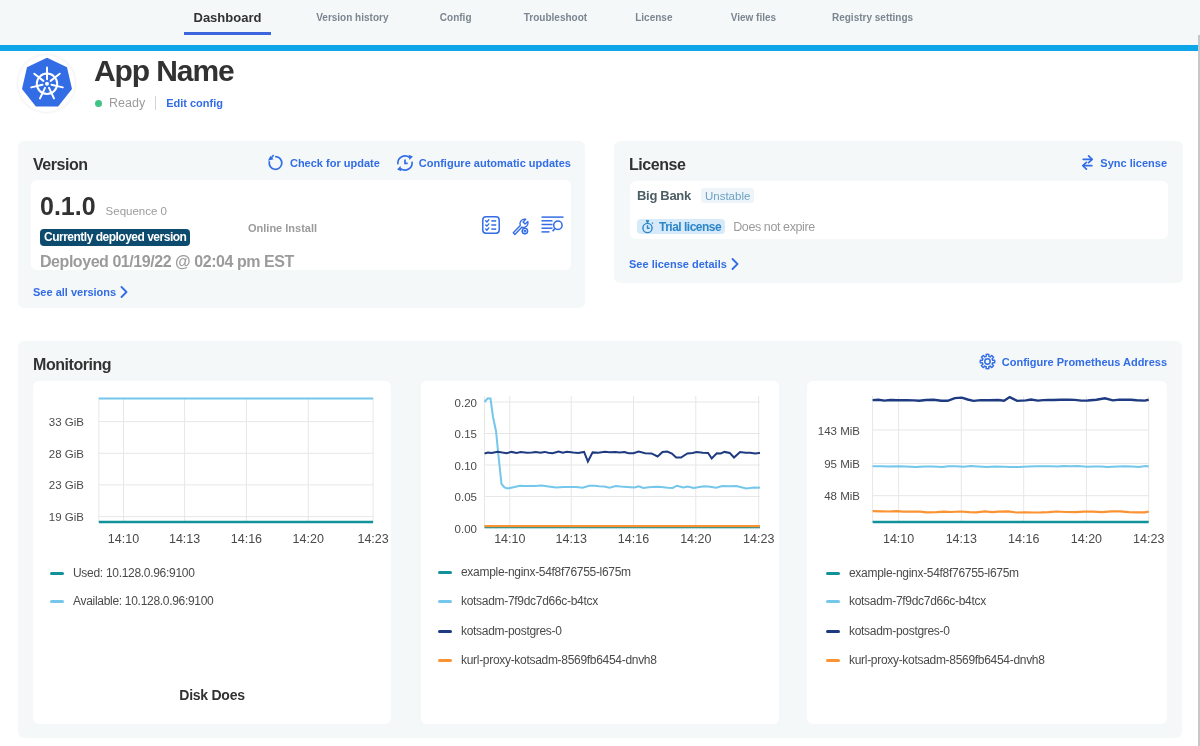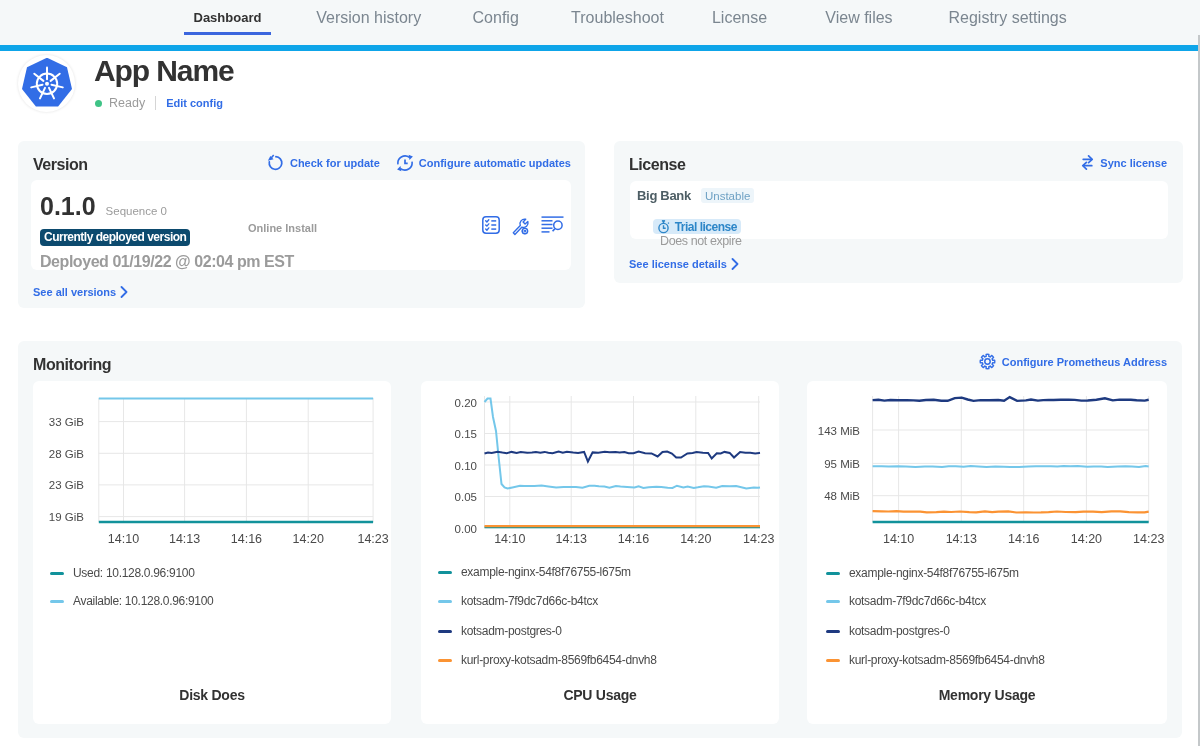--- a/index.html
+++ b/index.html
@@ -1,21 +1,21 @@
 <!DOCTYPE html>
 <html><head>
 <meta charset="utf-8">
 <style>
   * { margin:0; padding:0; box-sizing:border-box; }
   html,body { width:1200px; height:746px; background:#fff; font-family:"Liberation Sans", sans-serif; overflow:hidden; }
   .abs { position:absolute; }
   
   .nav { position:absolute; top:0; left:0; width:1200px; height:51px; background:#f5f8f9; border-bottom:6px solid #0ea5e9; }
   .nav-inner { display:flex; height:35px; margin-left:184px; }
-  .tab { font-size:16px; color:#7b8690; display:flex; align-items:center; height:35px; }
+  .tab { font-size:10px; color:#7b8690; display:flex; align-items:center; height:35px;font-weight:bold; }
   .tab.active { color:#323232; font-weight:bold; font-size:13px; border-bottom:3px solid #3b66de; padding:3px 9.5px 0 9.5px; }
   
   .appicon { position:absolute; left:18px; top:55px; width:57px; height:57px; border-radius:50%; background:#fff; box-shadow:0 0 3px rgba(0,0,0,.12); display:flex; align-items:center; justify-content:center; }
   .apptitle { position:absolute; left:94px; top:56px; font-size:30px; line-height:1; letter-spacing:-1.1px; font-weight:bold; color:#323232; }
   .statusrow { position:absolute; left:95px; top:96px; height:14px; display:flex; align-items:center; font-size:12.5px; color:#9b9b9b; }
   .dot { width:7px; height:7px; border-radius:50%; background:#3fc386; margin-right:7px; }
   .vbar { width:1px; height:14px; background:#d5d5d5; margin:0 10px; }
   a.blue { color:#326de6; font-weight:bold; text-decoration:none; }
   
   .card { position:absolute; background:#f5f8f9; border-radius:6px; }
@@ -148,21 +148,21 @@
           <path d="M6.4,7.3 L2.8,10.7 L6.4,14.1"></path>
         </g>
       </svg>
     <span>Sync license</span>
   </div>
   <div class="inner" style="left:16px; top:40px; width:538px; height:58px;">
     <div class="abs" style="left:7px; top:7px; display:flex; align-items:center;">
         <span style="font-size:13px; letter-spacing:-0.3px; font-weight:bold; color:#4e5e65;">Big Bank</span>
         <span class="badge-light" style="margin-left:10px;">Unstable</span>
       </div>
-    <div class="abs" style="left:22px; top:38px; display:flex; align-items:center;flex-direction:column;">
+    <div class="abs" style="left:7px; top:38px; display:flex; align-items:center;">
         <span class="badge-blue"><svg width="13" height="14" viewBox="0 0 13 14" style="margin-right:5px;">
             <g fill="none" stroke="#2d86c8" stroke-width="1.4">
               <circle cx="6.5" cy="8" r="4.6"></circle>
               <line x1="6.5" y1="1" x2="6.5" y2="3.2" stroke-width="1.6"></line>
               <line x1="4.9" y1="0.9" x2="8.1" y2="0.9" stroke-width="1.6"></line>
               <line x1="11" y1="2.6" x2="11.9" y2="3.5" stroke-width="1.3"></line>
               <path d="M6.5,5.2 L6.5,8.3 L8.7,8.3" stroke-width="1.4" fill="none"></path>
             </g>
           </svg>Trial license</span>
         <span class="gray" style="font-size:12.5px; letter-spacing:-0.4px; margin-left:8px;">Does not expire</span>
@@ -237,21 +237,20 @@
         <text x="88.8" y="162" text-anchor="middle" font-size="12.5" fill="#4a4a4a" font-family="Liberation Sans">14:10</text>
         <text x="150.2" y="162" text-anchor="middle" font-size="12.5" fill="#4a4a4a" font-family="Liberation Sans">14:13</text>
         <text x="212.5" y="162" text-anchor="middle" font-size="12.5" fill="#4a4a4a" font-family="Liberation Sans">14:16</text>
         <text x="274.8" y="162" text-anchor="middle" font-size="12.5" fill="#4a4a4a" font-family="Liberation Sans">14:20</text>
         <text x="337.7" y="162" text-anchor="middle" font-size="12.5" fill="#4a4a4a" font-family="Liberation Sans">14:23</text>
       </svg>
     <div class="legendrow" style="left:17px; top:184px;"><span class="dash" style="background:#11929b;"></span>example-nginx-54f8f76755-l675m</div>
     <div class="legendrow" style="left:17px; top:213px;"><span class="dash" style="background:#74c7ea;"></span>kotsadm-7f9dc7d66c-b4tcx</div>
     <div class="legendrow" style="left:17px; top:243px;"><span class="dash" style="background:#1e3a80;"></span>kotsadm-postgres-0</div>
     <div class="legendrow" style="left:17px; top:272px;"><span class="dash" style="background:#fb9333;"></span>kurl-proxy-kotsadm-8569fb6454-dnvh8</div>
-    <div class="ctitle" style="top:306px;">CPU Usage</div>
   </div>
 
   <div class="chartcard" style="left:789px; width:360px;" id="chart3">
     <svg width="360" height="170" viewBox="0 0 360 170" style="position:absolute;top:0;left:0;">
         <line x1="65.6" y1="15.0" x2="65.6" y2="141.0" stroke="#e7e7e7" stroke-width="1"></line>
         <line x1="91.6" y1="15.0" x2="91.6" y2="141.0" stroke="#e7e7e7" stroke-width="1"></line>
         <line x1="154.3" y1="15.0" x2="154.3" y2="141.0" stroke="#e7e7e7" stroke-width="1"></line>
         <line x1="216.7" y1="15.0" x2="216.7" y2="141.0" stroke="#e7e7e7" stroke-width="1"></line>
         <line x1="279.4" y1="15.0" x2="279.4" y2="141.0" stroke="#e7e7e7" stroke-width="1"></line>
         <line x1="341.7" y1="15.0" x2="341.7" y2="141.0" stroke="#e7e7e7" stroke-width="1"></line>
@@ -268,16 +267,15 @@
         <text x="91.6" y="162" text-anchor="middle" font-size="12.5" fill="#4a4a4a" font-family="Liberation Sans">14:10</text>
         <text x="154.3" y="162" text-anchor="middle" font-size="12.5" fill="#4a4a4a" font-family="Liberation Sans">14:13</text>
         <text x="216.7" y="162" text-anchor="middle" font-size="12.5" fill="#4a4a4a" font-family="Liberation Sans">14:16</text>
         <text x="279.4" y="162" text-anchor="middle" font-size="12.5" fill="#4a4a4a" font-family="Liberation Sans">14:20</text>
         <text x="341.7" y="162" text-anchor="middle" font-size="12.5" fill="#4a4a4a" font-family="Liberation Sans">14:23</text>
       </svg>
     <div class="legendrow" style="left:19px; top:185px;"><span class="dash" style="background:#11929b;"></span>example-nginx-54f8f76755-l675m</div>
     <div class="legendrow" style="left:19px; top:213px;"><span class="dash" style="background:#74c7ea;"></span>kotsadm-7f9dc7d66c-b4tcx</div>
     <div class="legendrow" style="left:19px; top:243px;"><span class="dash" style="background:#1e3a80;"></span>kotsadm-postgres-0</div>
     <div class="legendrow" style="left:19px; top:272px;"><span class="dash" style="background:#fb9333;"></span>kurl-proxy-kotsadm-8569fb6454-dnvh8</div>
-    <div class="ctitle" style="top:306px;">Memory Usage</div>
   </div>
 </div>
 <div class="scrollline"></div>
 
 </body></html>

